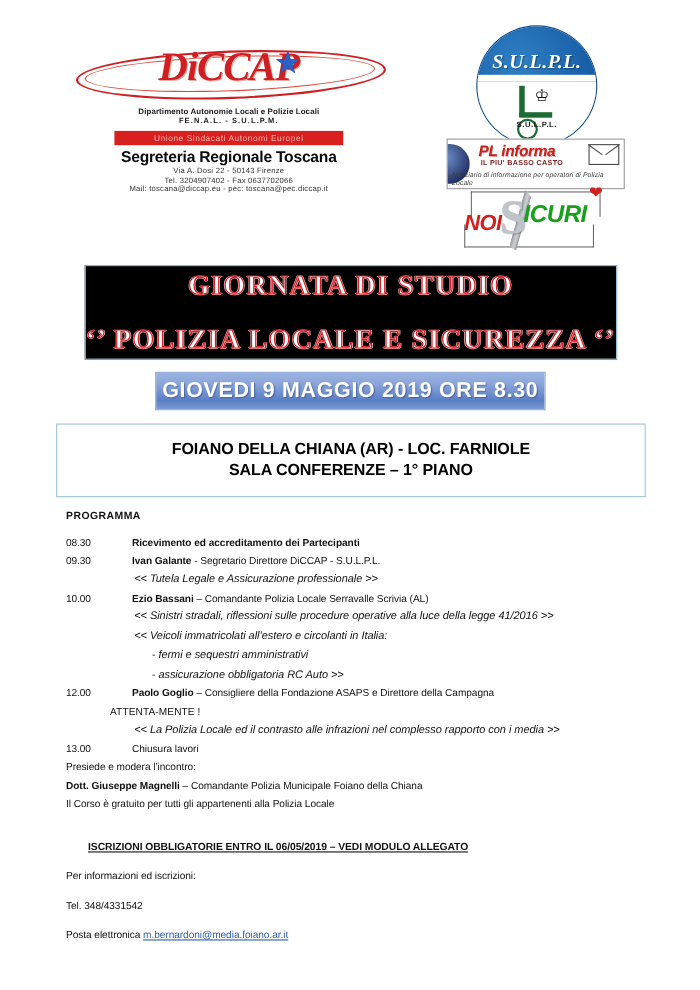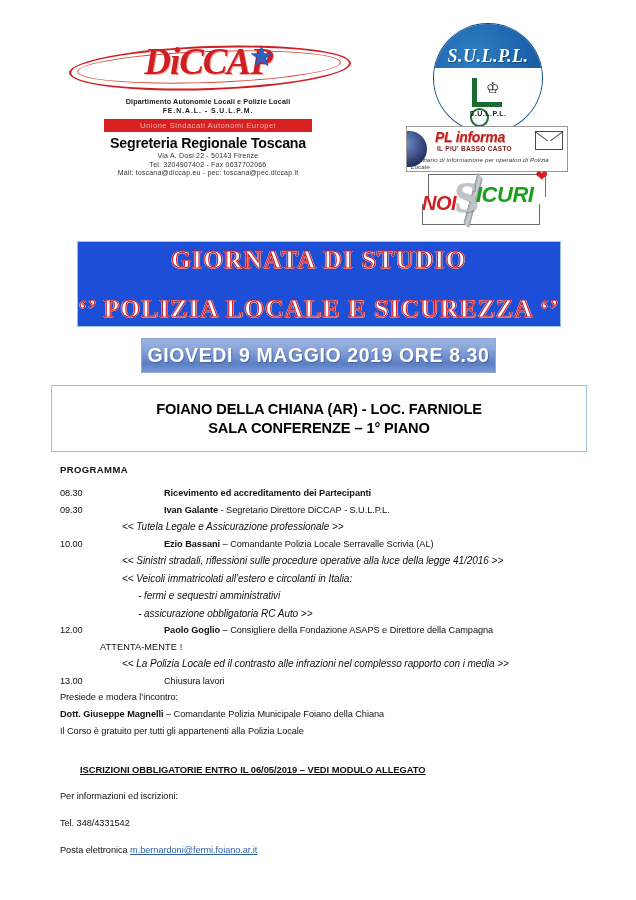--- a/index.html
+++ b/index.html
@@ -353,21 +353,21 @@
   }
 
   
   .title-box {
     position: absolute;
     left: 77px;
     top: 241px;
     width: 482px;
     height: 84px;
     border: 1.5px solid #9cc3d4;
-    background: #1d4ed8;
+    background: #000000;
     display: flex;
     flex-direction: column;
     justify-content: center;
     align-items: center;
     gap: 15px;
   }
   .title-line {
     font-family: "Liberation Serif", serif;
     font-weight: bold;
     letter-spacing: 1.5px;
@@ -443,21 +443,20 @@
     letter-spacing: 0.4px;
     color: #111;
     margin-bottom: 13px;
     filter: blur(0.25px);
   }
   .prog-row {
     display: flex;
     align-items: center;
     margin-bottom: 6.5px;
     filter: blur(0.28px);
-    gap: 44px;
   }
   .prog-time {
     width: 36px;
     flex: 0 0 36px;
     font-size: 9.2px;
     color: #111;
     letter-spacing: -0.1px;
   }
   .prog-text {
     font-size: 9.2px;
@@ -637,16 +636,16 @@
 
     <div class="prog-plain">Presiede e modera l’incontro:</div>
     <div class="prog-plain"><b>Dott. Giuseppe Magnelli</b><span> – Comandante Polizia Municipale Foiano della Chiana</span></div>
     <div class="prog-plain">Il Corso è gratuito per tutti gli appartenenti alla Polizia Locale</div>
   </div>
 
   <div class="footer">
     <div class="reg-head">ISCRIZIONI OBBLIGATORIE ENTRO IL 06/05/2019 – VEDI MODULO ALLEGATO</div>
     <div class="foot-line">Per informazioni ed iscrizioni:</div>
     <div class="foot-line">Tel. 348/4331542</div>
-    <div class="foot-line"><span>Posta elettronica </span><a class="mail-link" href="#">m.bernardoni@fermi.foiano.ar.it</a></div>
+    <div class="foot-line"><span>Posta elettronica </span><a class="mail-link" href="#">m.bernardoni@media.foiano.ar.it</a></div>
   </div>
 
 </div>
 
 </body></html>

